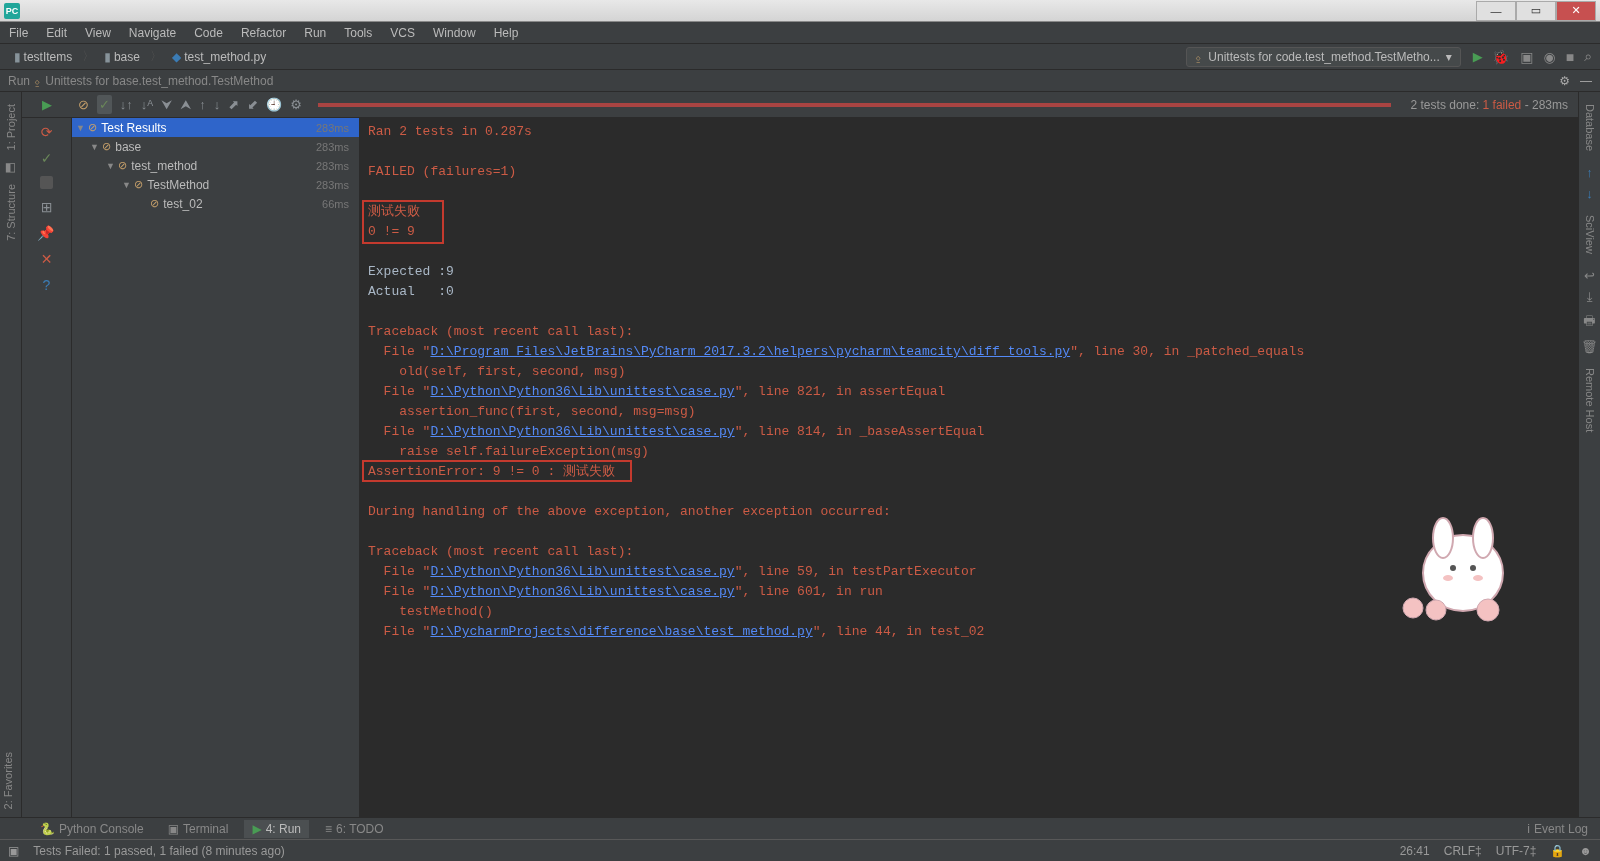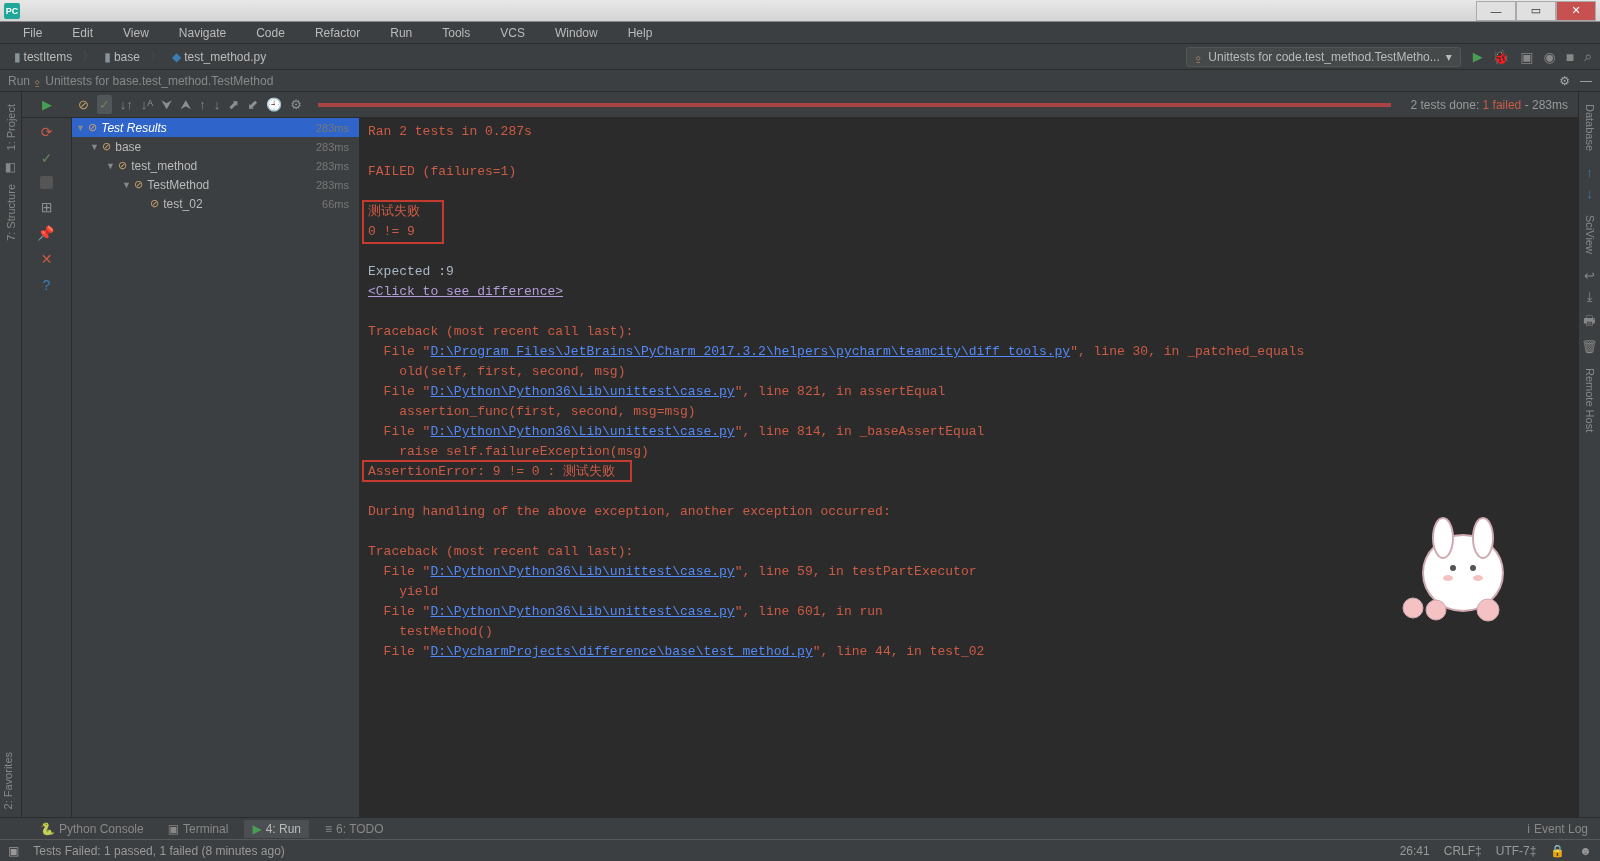--- a/index.html
+++ b/index.html
@@ -28,21 +28,21 @@
   width: 16px; height: 16px; background:#21a69a; color:#fff;
   display:inline-flex;align-items:center;justify-content:center;
   font-size:9px;font-weight:bold;margin-right:6px;border-radius:2px;
 }
 .titlebar .spacer { flex:1; }
 .win-controls { display:flex; gap:0; }
 .win-btn { width:40px;height:20px;display:flex;align-items:center;justify-content:center;background:#e0e0e0;border:1px solid #aaa;font-size:11px; }
 .win-btn.close { background:#c75050;color:#fff; }
 .menubar {
   height:22px; background:#3c3f41; display:flex; align-items:center;
-  padding:0 15px; gap:14px; border-bottom:1px solid #2b2b2b;text-align:center;
+  padding:0 1px; gap:2px; border-bottom:1px solid #2b2b2b;text-align:center;
 }
 .menubar .menu-item { padding:2px 8px; color:#bbbbbb; cursor:pointer; }
 .navbar {
   height:26px; background:#3c3f41; display:flex; align-items:center;
   padding:0 8px; border-bottom:1px solid #2b2b2b;
 }
 .breadcrumb { display:flex; align-items:center; gap:4px; font-size:12px; color:#888;}
 .breadcrumb .crumb { display:flex;align-items:center;gap:3px;padding:1px 6px;color:#bbb; }
 .breadcrumb .sep { color:#555; }
 .folder-icon { color:#87939a; }
@@ -115,21 +115,21 @@
   width:288px;background:#3c3f41;border-right:1px solid #2b2b2b;
   font-size:12px;overflow:auto;
 }
 .tree-row {
   display:flex;align-items:center;padding:2px 4px;height:19px;
 }
 .tree-row.selected { background:#2f65ca;color:#fff; }
 .tree-row .arrow { width:12px;color:#888;font-size:9px; }
 .tree-row .warn { color:#c9a26b;margin-right:4px;font-size:11px; }
 .tree-row .label { flex:1;color:#bbb; }
-.tree-row.selected .label { color:#fff;font-style:italic; }
+.tree-row.selected .label { color:#fff; }
 .tree-row .time { color:#777;font-size:11px;padding-right:6px; }
 .indent-1 { padding-left:18px; }
 .indent-2 { padding-left:34px; }
 .indent-3 { padding-left:50px; }
 .indent-4 { padding-left:66px; }
 
 .console {
   flex:1;background:#2b2b2b;font-family:"Consolas","Courier New",monospace;
   font-size:13px;line-height:20px;padding:4px 8px;overflow:auto;
   position:relative;color:#a9b7c6;
@@ -326,39 +326,38 @@
         <div class="line">&nbsp;</div>
         <div class="line red">FAILED (failures=1)</div>
         <div class="line">&nbsp;</div>
         <div style="position:relative">
           <div class="line red">测试失败</div>
           <div class="line red">0 != 9</div>
           <div class="hl-box1" style="top:-2px;left:-6px;"></div>
         </div>
         <div class="line">&nbsp;</div>
         <div class="line">Expected :9</div>
-        <div class="line"><span class="diff-link">&lt;Click to see difference&gt;</span></div>
+        <div class="line">Actual   :0</div>
         <div class="line">&nbsp;</div>
         <div class="line red">Traceback (most recent call last):</div>
         <div class="line red"><span>  File "</span><span class="link">D:\Program Files\JetBrains\PyCharm 2017.3.2\helpers\pycharm\teamcity\diff_tools.py</span><span>", line 30, in _patched_equals</span></div>
         <div class="line red">    old(self, first, second, msg)</div>
         <div class="line red"><span>  File "</span><span class="link">D:\Python\Python36\Lib\unittest\case.py</span><span>", line 821, in assertEqual</span></div>
         <div class="line red">    assertion_func(first, second, msg=msg)</div>
         <div class="line red"><span>  File "</span><span class="link">D:\Python\Python36\Lib\unittest\case.py</span><span>", line 814, in _baseAssertEqual</span></div>
         <div class="line red">    raise self.failureException(msg)</div>
         <div style="position:relative">
           <div class="line red">AssertionError: 9 != 0 : 测试失败</div>
           <div class="hl-box2" style="top:-2px;left:-6px;"></div>
         </div>
         <div class="line">&nbsp;</div>
         <div class="line red">During handling of the above exception, another exception occurred:</div>
         <div class="line">&nbsp;</div>
         <div class="line red">Traceback (most recent call last):</div>
         <div class="line red"><span>  File "</span><span class="link">D:\Python\Python36\Lib\unittest\case.py</span><span>", line 59, in testPartExecutor</span></div>
-        <div class="line red">    yield</div>
         <div class="line red"><span>  File "</span><span class="link">D:\Python\Python36\Lib\unittest\case.py</span><span>", line 601, in run</span></div>
         <div class="line red">    testMethod()</div>
         <div class="line red"><span>  File "</span><span class="link">D:\PycharmProjects\difference\base\test_method.py</span><span>", line 44, in test_02</span></div>
         <div class="line">&nbsp;</div>
         <div class="line">&nbsp;</div>
 
         <svg class="mascot" viewBox="0 0 130 130">
           <ellipse cx="75" cy="75" rx="40" ry="38" fill="#fff" stroke="#d0a8b0" stroke-width="2"></ellipse>
           <ellipse cx="55" cy="40" rx="10" ry="20" fill="#fff" stroke="#d0a8b0" stroke-width="2"></ellipse>
           <ellipse cx="95" cy="40" rx="10" ry="20" fill="#fff" stroke="#d0a8b0" stroke-width="2"></ellipse>

